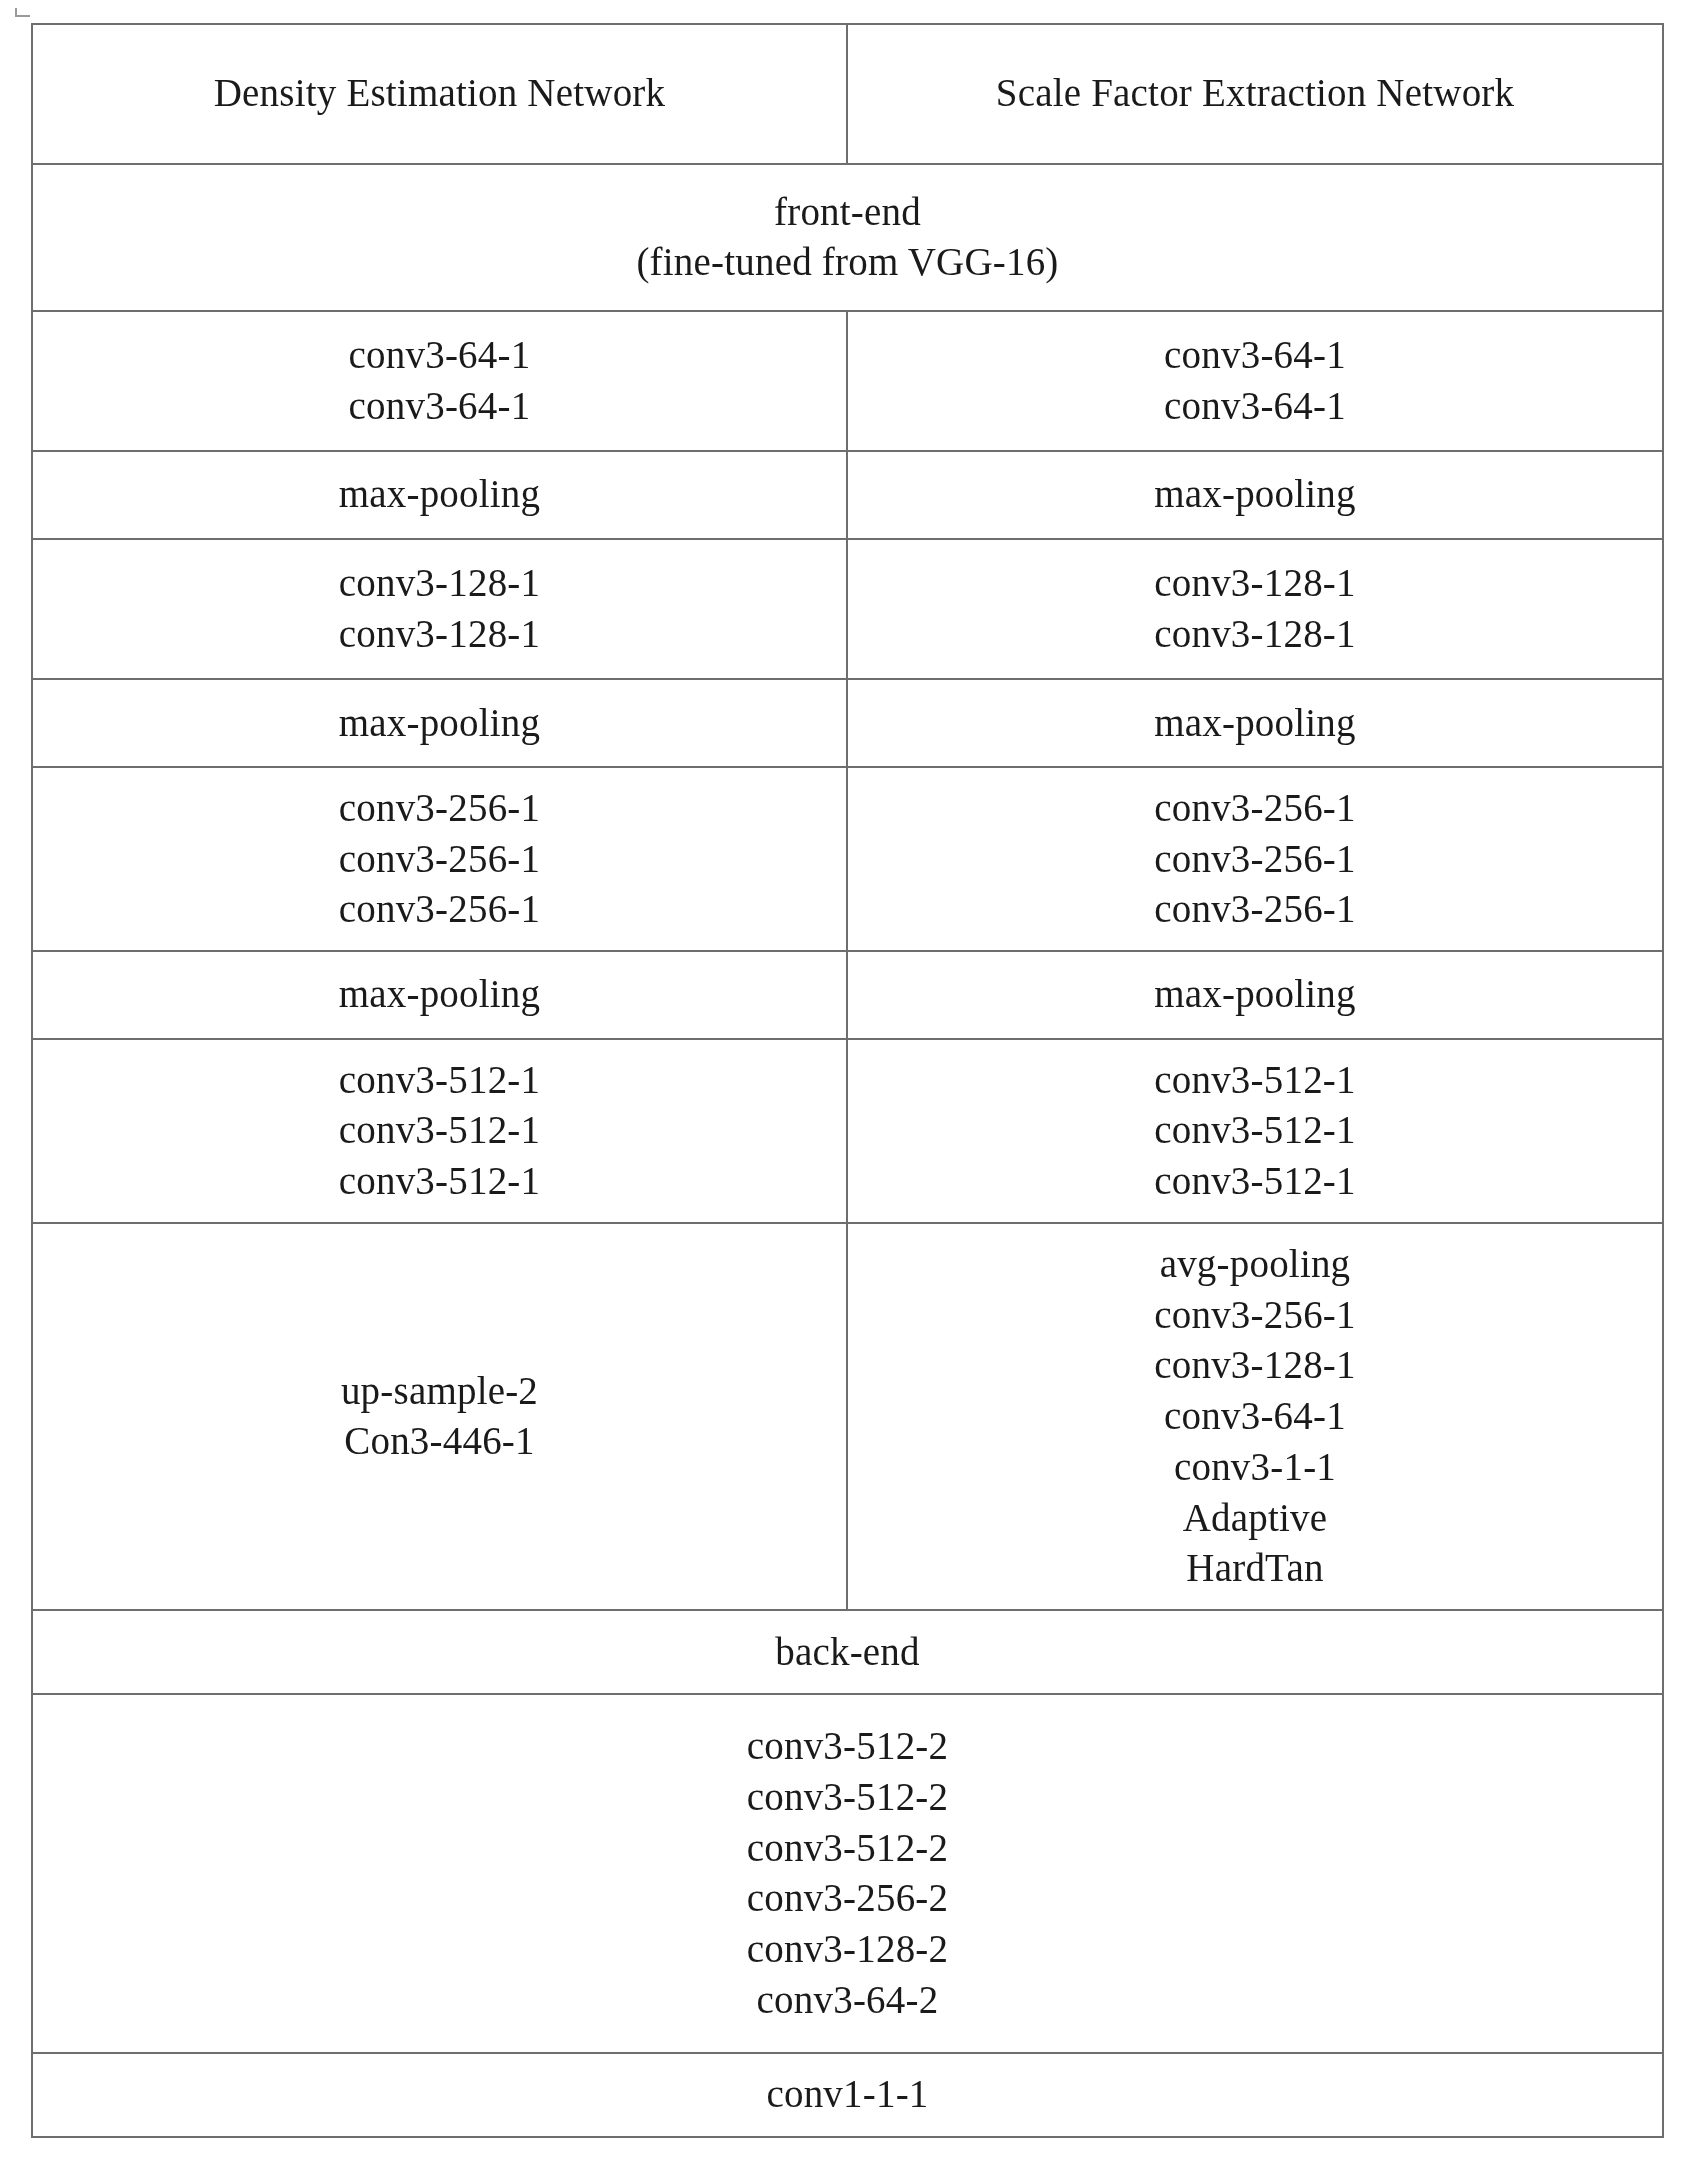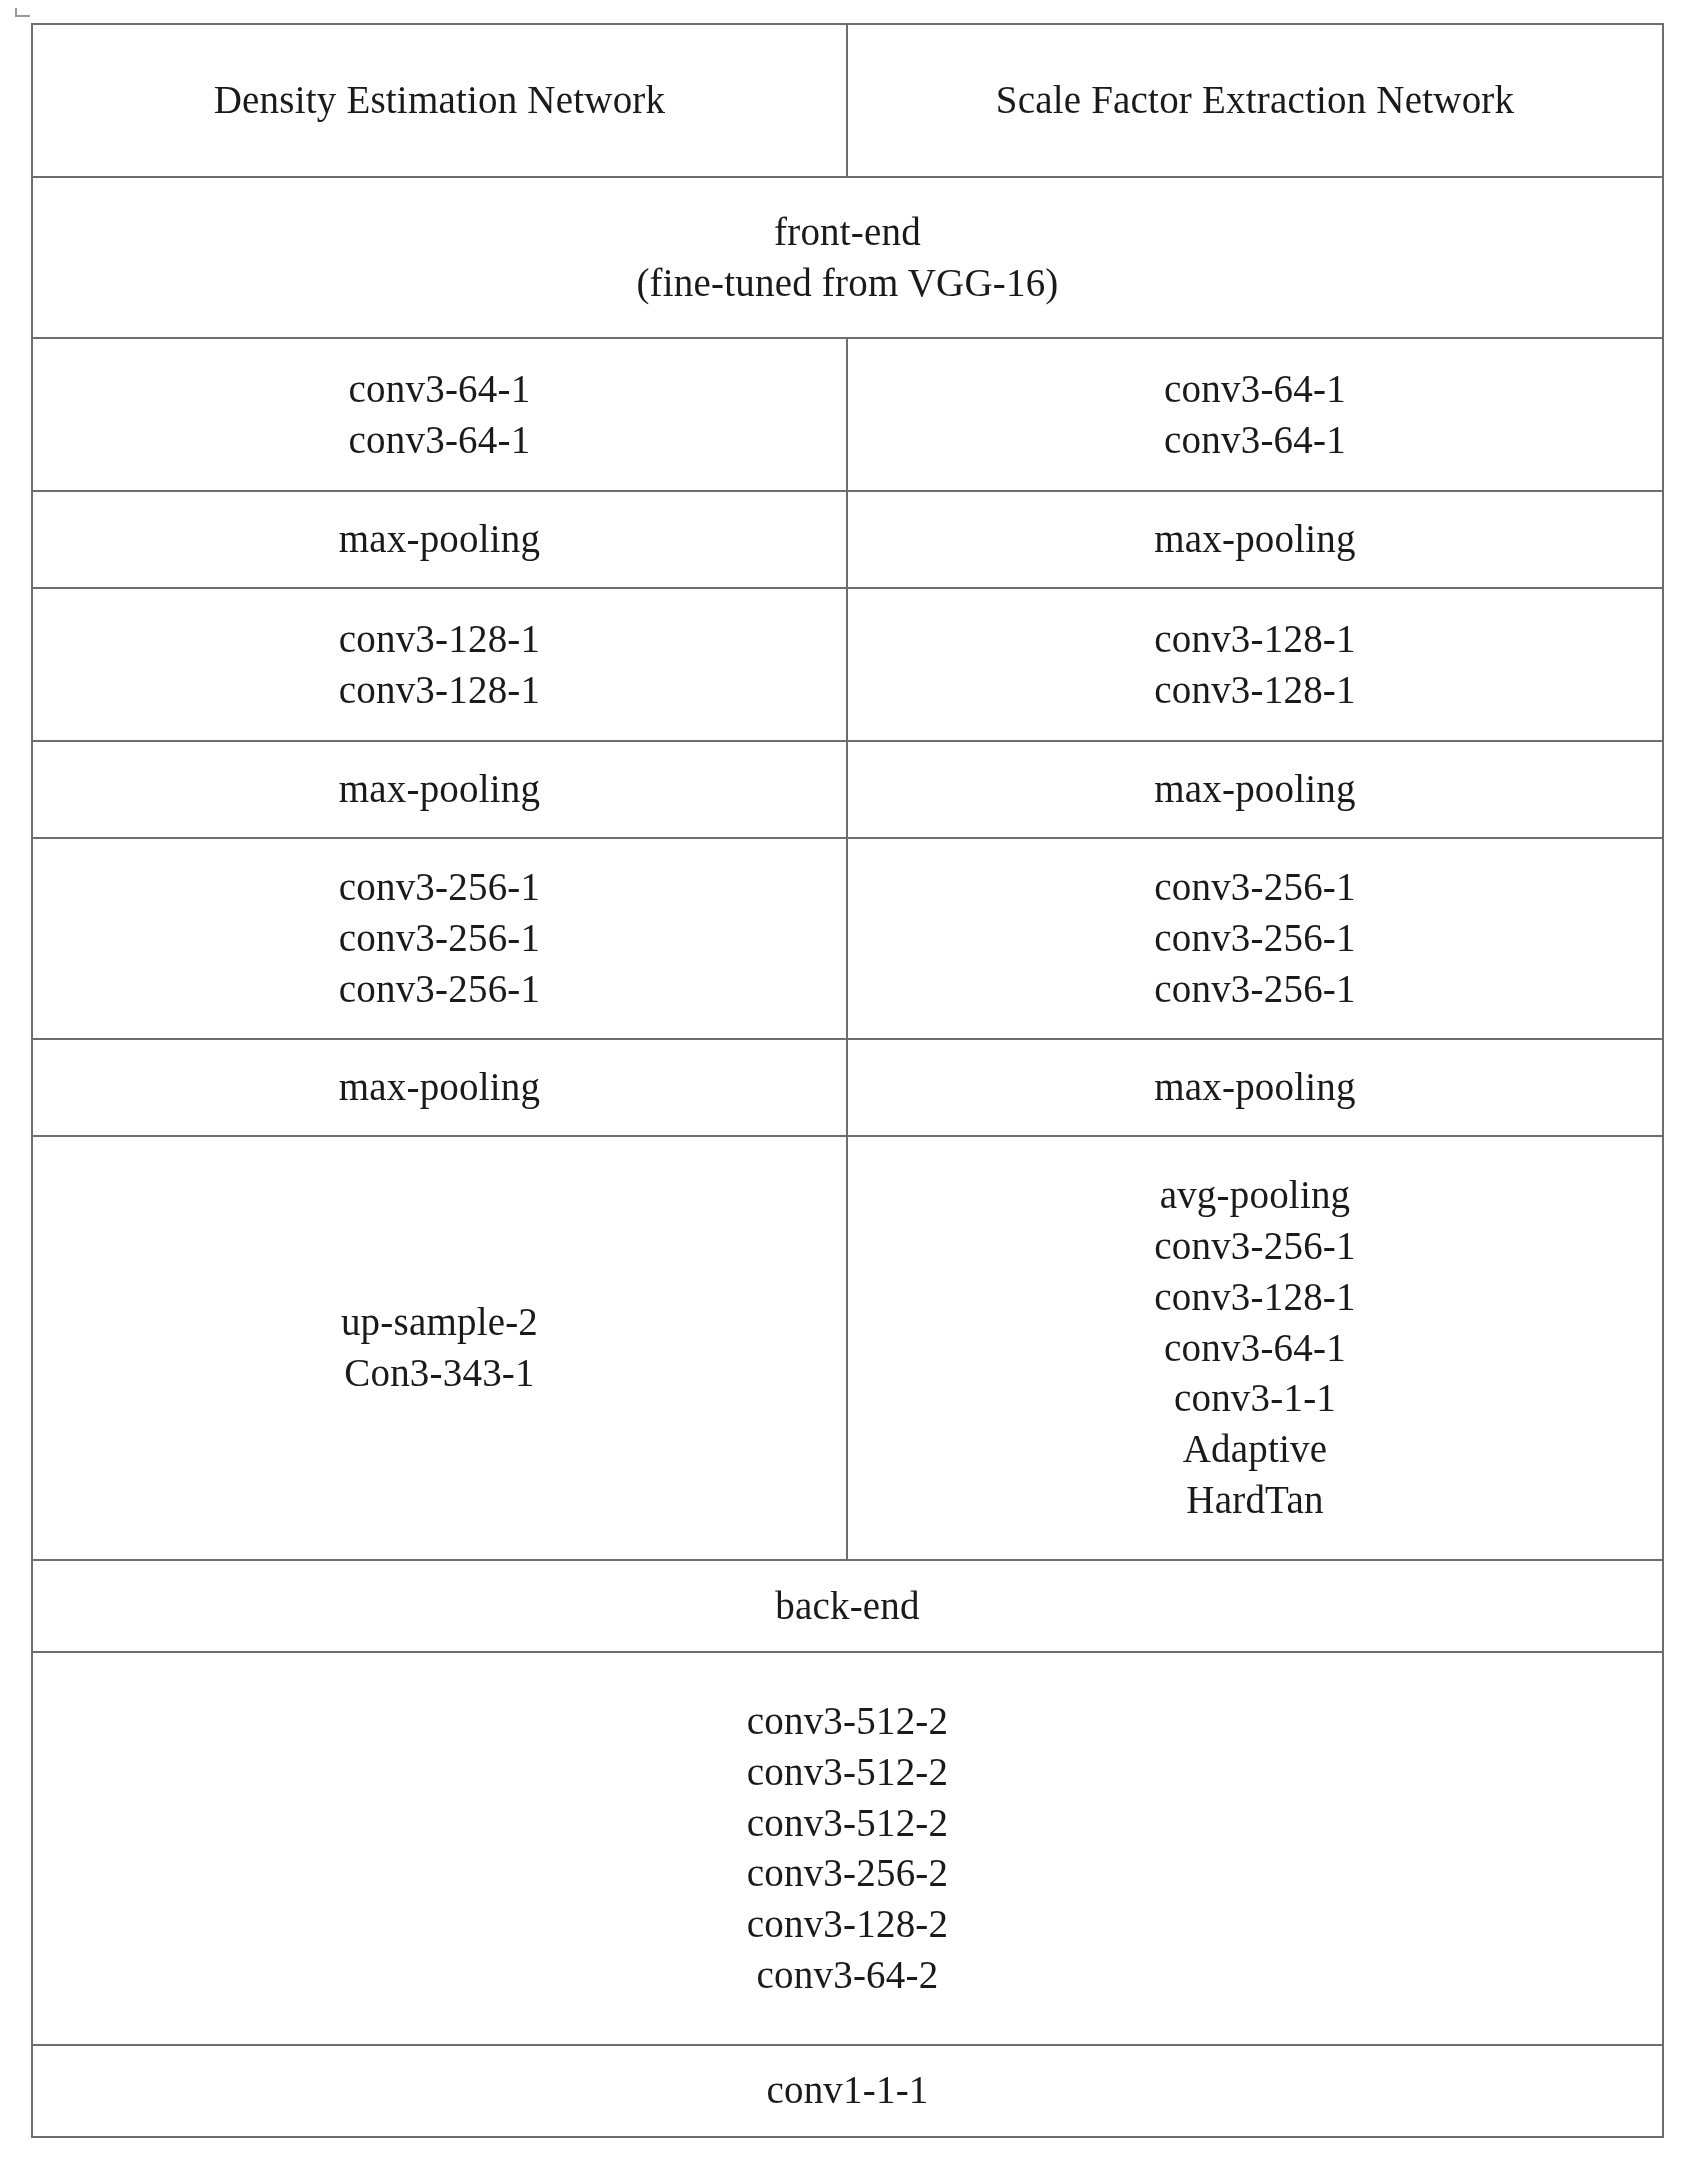--- a/index.html
+++ b/index.html
@@ -157,25 +157,37 @@
 
       <tr class="r-pool">
         <td class="cell-lines">
           <span>max-pooling</span>
         </td>
         <td class="cell-lines">
           <span>max-pooling</span>
         </td>
       </tr>
 
+      <tr class="r-three">
+        <td class="cell-lines">
+          <span>conv3-512-1</span>
+          <span>conv3-512-1</span>
+          <span>conv3-512-1</span>
+        </td>
+        <td class="cell-lines">
+          <span>conv3-512-1</span>
+          <span>conv3-512-1</span>
+          <span>conv3-512-1</span>
+        </td>
+      </tr>
 
       <tr class="r-big">
         <td class="cell-lines">
           <span>up-sample-2</span>
-          <span>Con3-343-1</span>
+          <span>Con3-446-1</span>
         </td>
         <td class="cell-lines">
           <span>avg-pooling</span>
           <span>conv3-256-1</span>
           <span>conv3-128-1</span>
           <span>conv3-64-1</span>
           <span>conv3-1-1</span>
           <span>Adaptive</span>
           <span>HardTan</span>
         </td>

